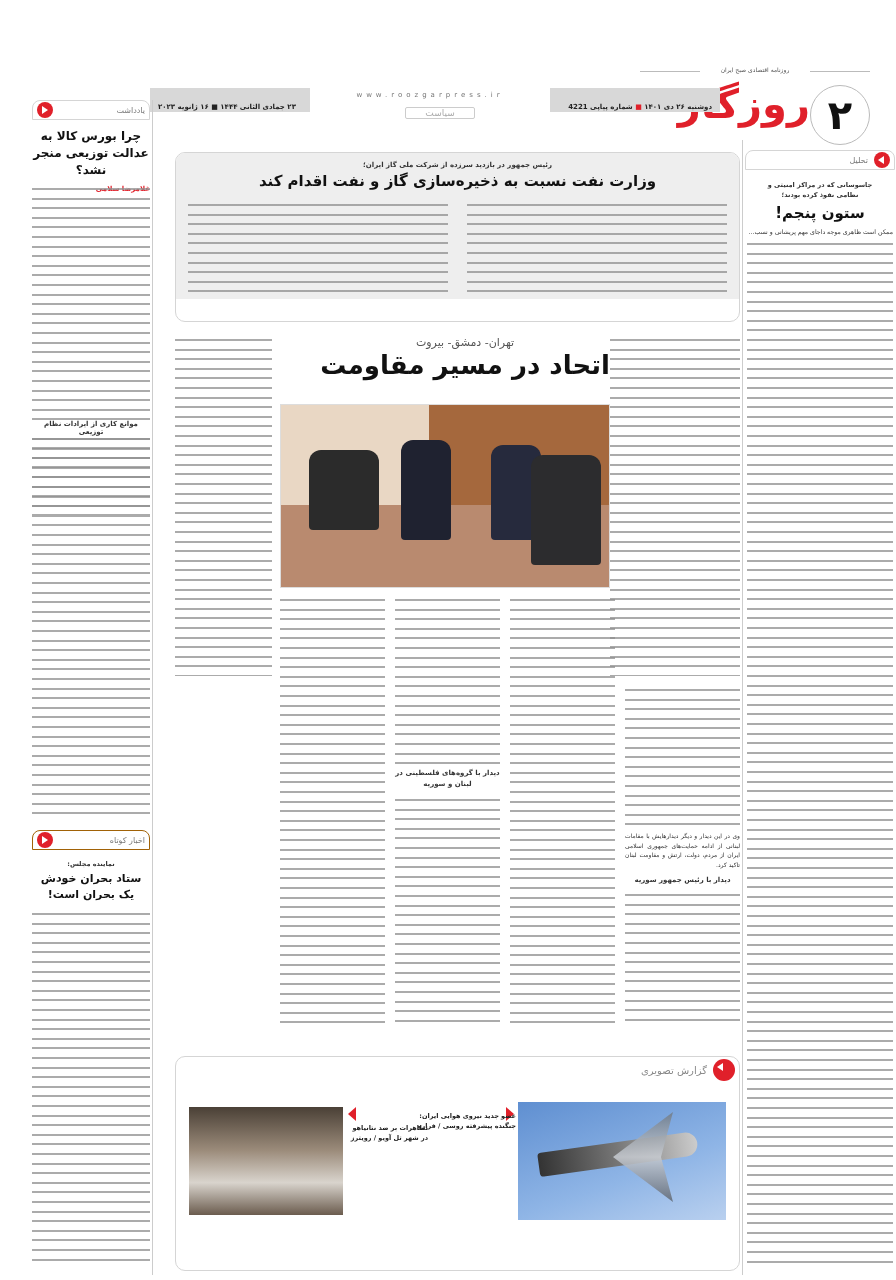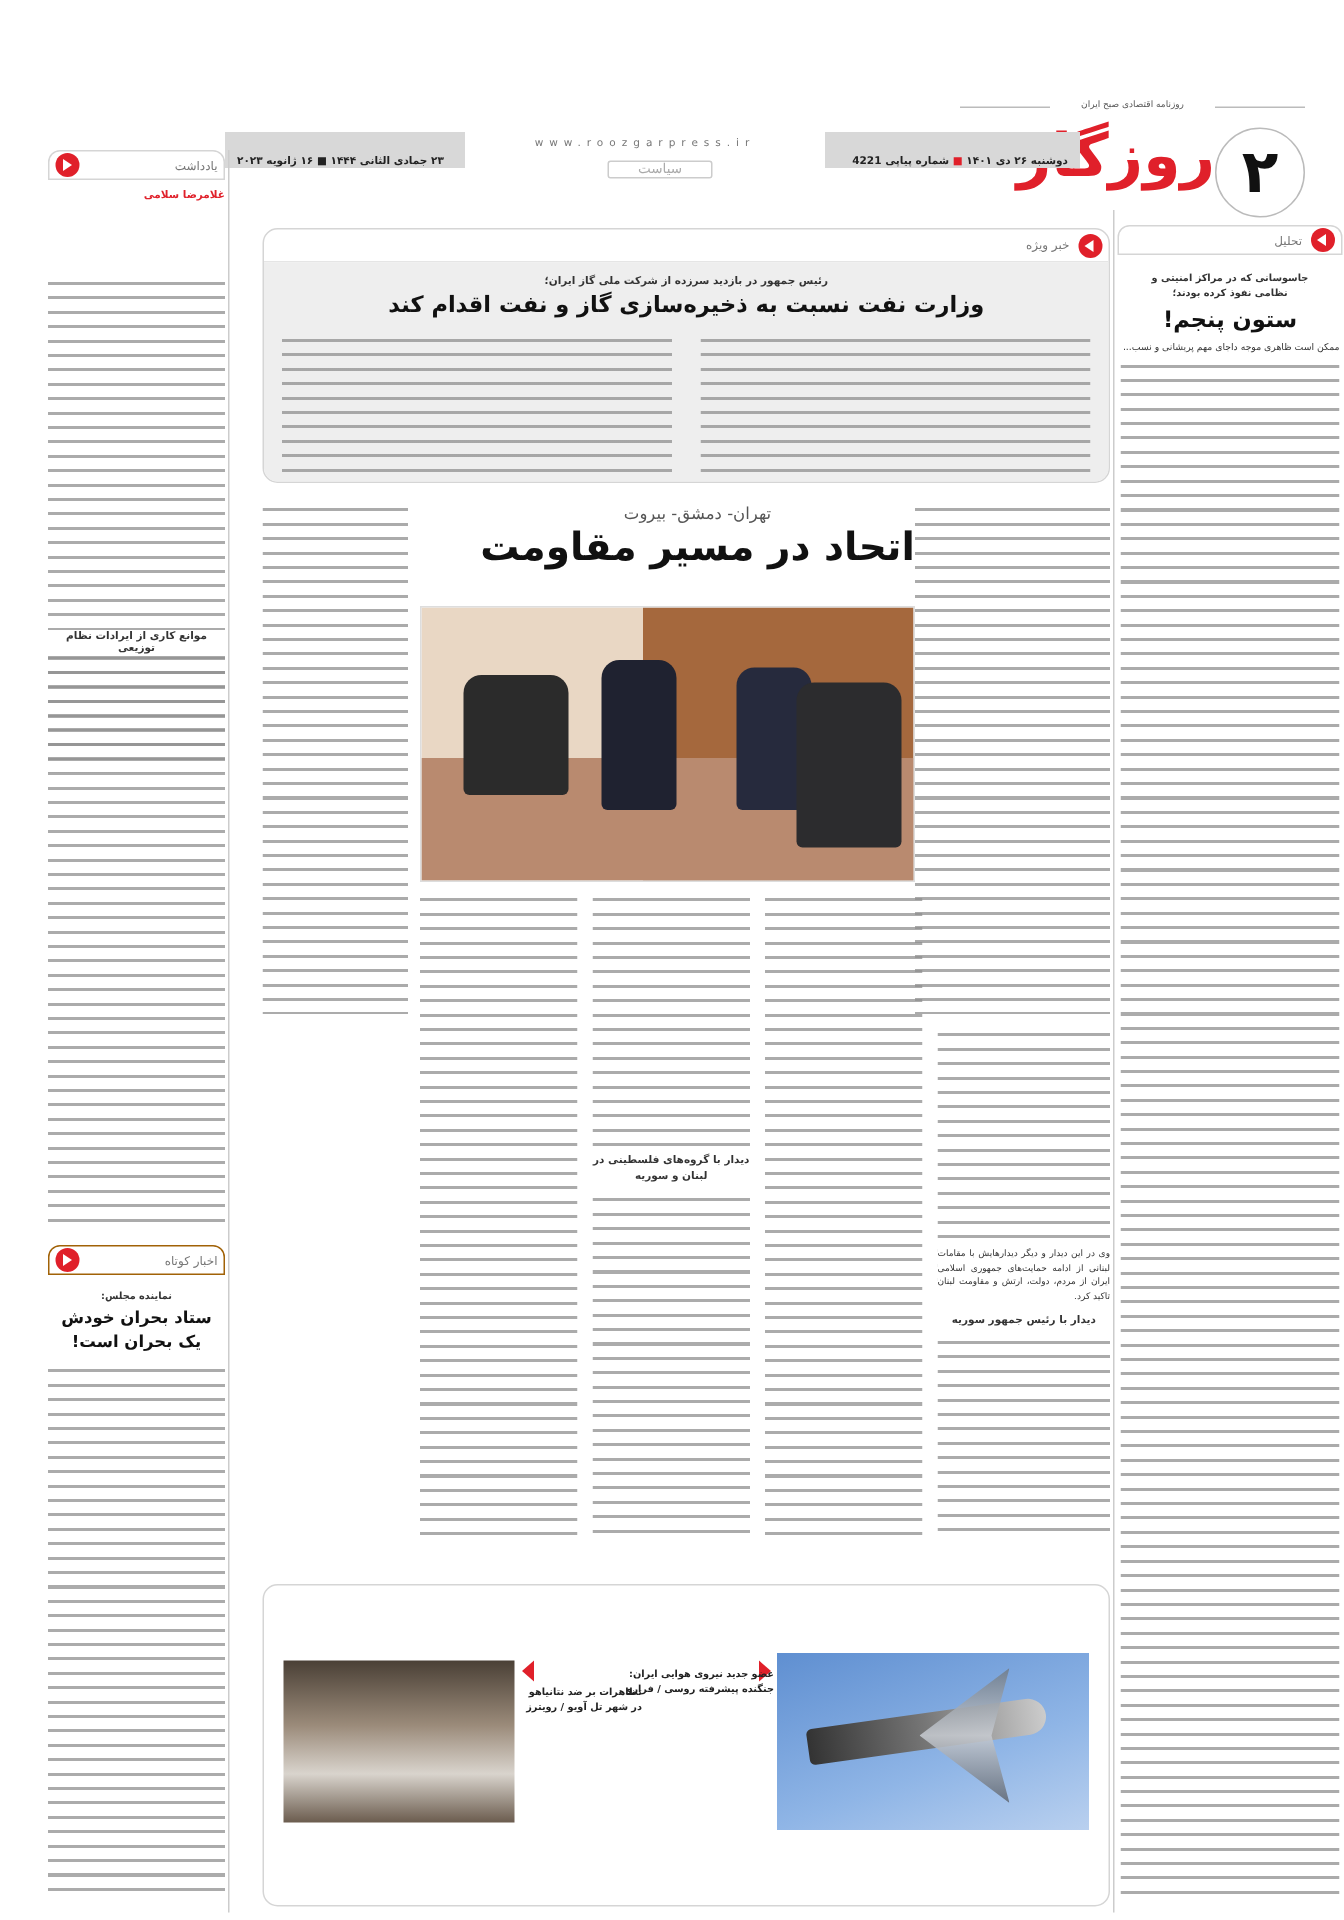--- a/index.html
+++ b/index.html
@@ -75,42 +75,39 @@
   <div class="body-text" style="margin-top:5px; padding: 0 2px;">ممکن است ظاهری موجه داجای مهم پریشانی و نسب...</div>
   <div class="fill-lines" style="top:90px; left:2px; right:2px; height:1030px;"></div>
 </div>
 
 <div class="abs" style="top:100px; left:32px; width:118px; height:720px;">
   <div class="box-head" style="border:1px solid #d5d5d5; border-radius:8px 8px 0 0; justify-content:flex-start; flex-direction:row-reverse;">
     <span class="arrow-ico right"></span>
     <span style="flex:1"></span>
     <span>یادداشت</span>
   </div>
+  <div class="headline" style="font-size:12px; line-height:17px; margin-top:8px;">چرا بورس کالا به عدالت توزیعی منجر نشد؟</div>
   <div class="red-label" style="margin-top:6px;">غلامرضا سلامی</div>
   <div class="fill-lines" style="top:85px; left:0; right:0; height:330px;"></div>
   <div class="kicker" style="position:absolute; top:320px; right:0; width:118px; font-size:7px; background:#fff;">موانع کاری از ایرادات نظام توزیعی</div>
   <div class="fill-lines" style="top:335px; left:0; right:0; height:385px;"></div>
 </div>
 
 <div class="abs" style="top:830px; left:32px; width:118px; height:440px;">
   <div class="box-head" style="border:1px solid #a16207; border-radius:8px 8px 0 0; flex-direction:row-reverse;">
     <span class="arrow-ico right"></span>
     <span style="flex:1"></span>
     <span>اخبار کوتاه</span>
   </div>
   <div class="kicker" style="margin-top:10px; font-size:6.5px;">نماینده مجلس:</div>
   <div class="headline" style="font-size:11px; line-height:16px; margin-top:3px; padding: 0 6px;">ستاد بحران خودش یک بحران است!</div>
   <div class="fill-lines" style="top:80px; left:0; right:0; height:355px;"></div>
 </div>
 
 <div class="box" style="top:152px; left:175px; width:565px; height:170px;">
-  <div class="box-head" style="height:22px;">
-    <span class="arrow-ico"></span>
-    <span>خبر ویژه</span>
-  </div>
   <div style="background:#eeeeee; height:146px; position:relative; padding-top:8px;">
     <div class="kicker" style="font-size:7px;">رئیس جمهور در بازدید سرزده از شرکت ملی گاز ایران؛</div>
     <div class="headline" style="font-size:15px; margin-top:3px;">وزارت نفت نسبت به ذخیره‌سازی گاز و نفت اقدام کند</div>
     <div class="fill-lines" style="top:48px; right:12px; width:260px; height:95px;"></div>
     <div class="fill-lines" style="top:48px; left:12px; width:260px; height:95px;"></div>
   </div>
 </div>
 
 <div class="abs" style="top:336px; left:175px; width:565px; height:690px;">
   <div class="fill-lines" style="top:0; left:0; width:97px; height:340px;"></div>
@@ -131,20 +128,24 @@
   <div class="fill-lines" style="top:350px; left:450px; width:115px; height:170px;"></div>
   <div class="body-text" style="position:absolute; top:495px; left:450px; width:115px; background:#fff; font-size:6px; line-height:9.5px;">
     <span>وی در این دیدار و دیگر دیدارهایش با مقامات لبنانی از ادامه حمایت‌های جمهوری اسلامی ایران از مردم، دولت،</span>
     <span>ارتش و مقاومت لبنان تاکید کرد.</span>
   </div>
   <div class="kicker" style="position:absolute; top:540px; left:450px; width:115px; font-size:7px; background:#fff;">دیدار با رئیس جمهور سوریه</div>
   <div class="fill-lines" style="top:555px; left:450px; width:115px; height:135px;"></div>
 </div>
 
 <div class="box" style="top:1056px; left:175px; width:565px; height:215px;">
+  <div class="box-head" style="height:26px; border-bottom:none;">
+    <span class="arrow-ico" style="width:22px; height:22px;"></span>
+    <span style="font-size:10px; color:#888;">گزارش تصویری</span>
+  </div>
   <div class="photo-jet" style="position:absolute; top:45px; right:13px; width:208px; height:118px;">
     <div style="position:absolute; top:40px; left:20px; width:160px; height:24px; background:linear-gradient(90deg,#333,#777,#ccc); border-radius:12px 40px 40px 12px; transform:rotate(-8deg);"></div>
     <div style="position:absolute; top:10px; left:95px; width:60px; height:90px; background:linear-gradient(180deg,#6f7a86,#c8ccd2,#5d6570); clip-path:polygon(0 50%,100% 0,80% 50%,100% 100%); opacity:.85;"></div>
   </div>
   <div class="red-tri" style="position:absolute; top:50px; left:330px;"></div>
   <div style="position:absolute; top:54px; left:240px; width:100px; font-size:6.5px; line-height:10px; font-weight:bold; color:#222; text-align:right;">عضو جدید نیروی هوایی ایران: جنگنده پیشرفته روسی / فرارو</div>
 
   <div class="photo-crowd" style="position:absolute; top:50px; left:13px; width:154px; height:108px;"></div>
   <div class="red-tri" style="position:absolute; top:50px; left:172px; transform:scaleX(-1);"></div>
   <div style="position:absolute; top:66px; left:172px; width:80px; font-size:6.5px; line-height:10px; font-weight:bold; color:#222; text-align:right;">تظاهرات بر ضد نتانیاهو در شهر تل آویو / رویترز</div>

